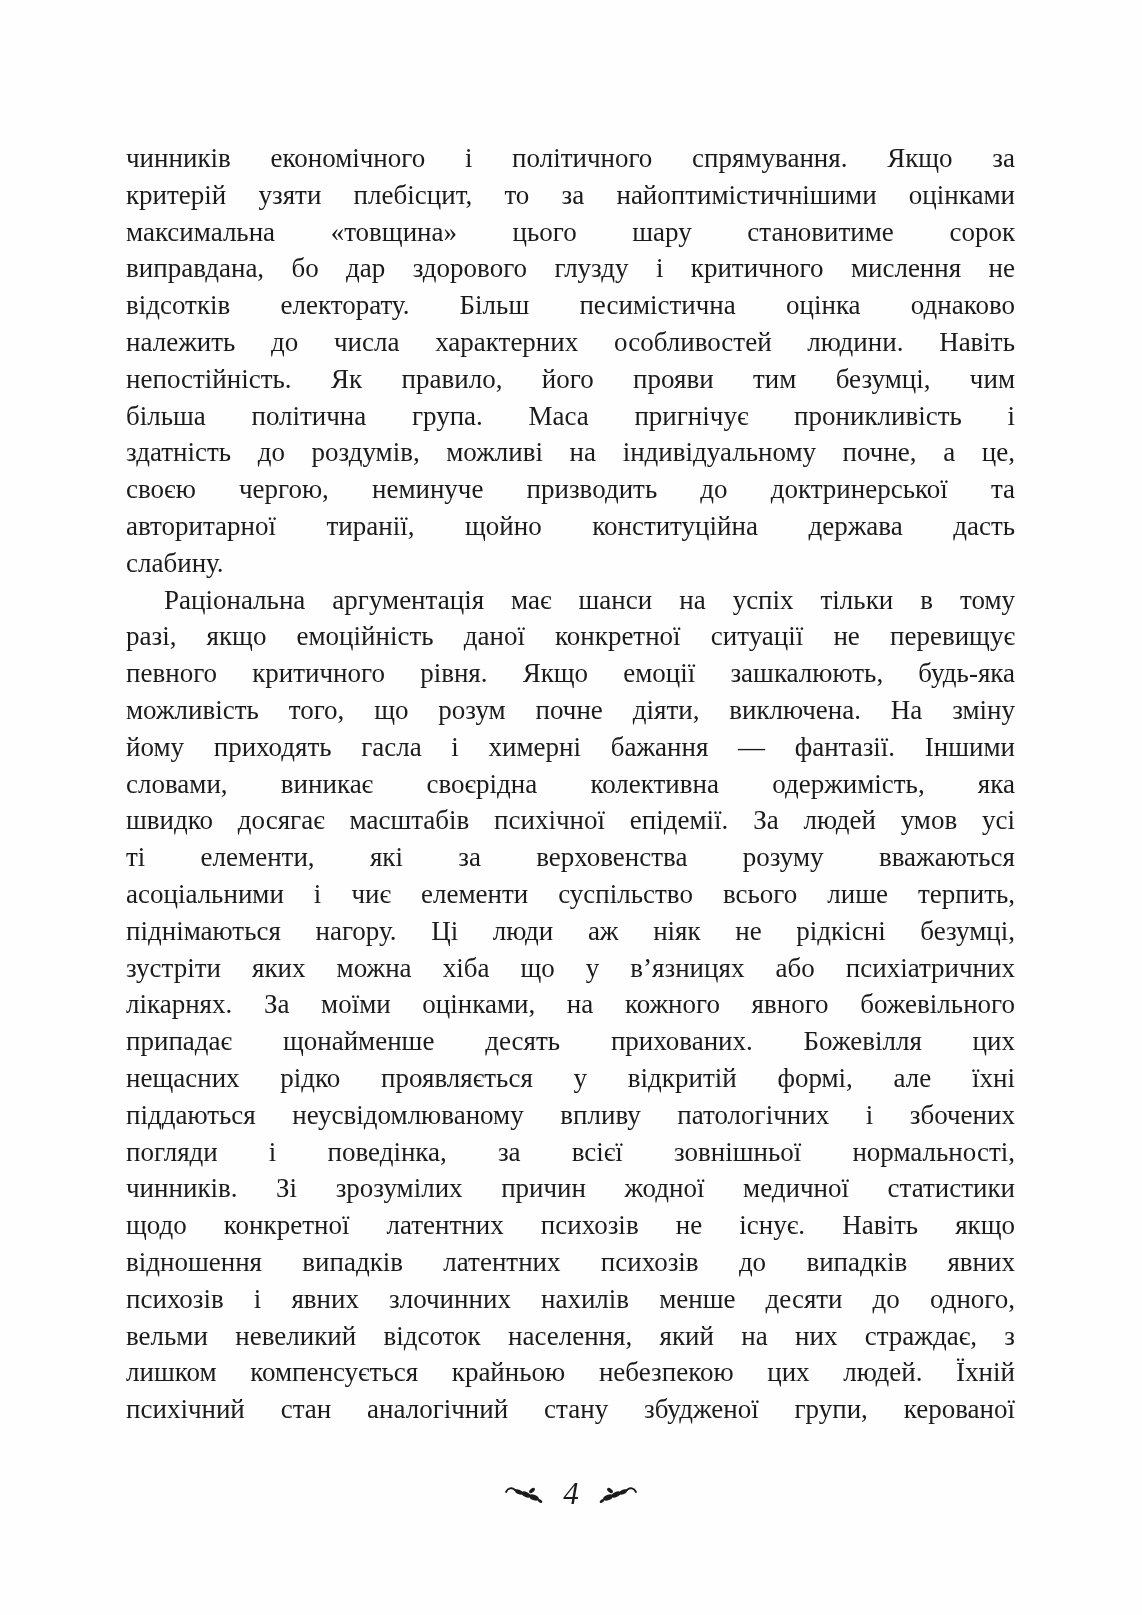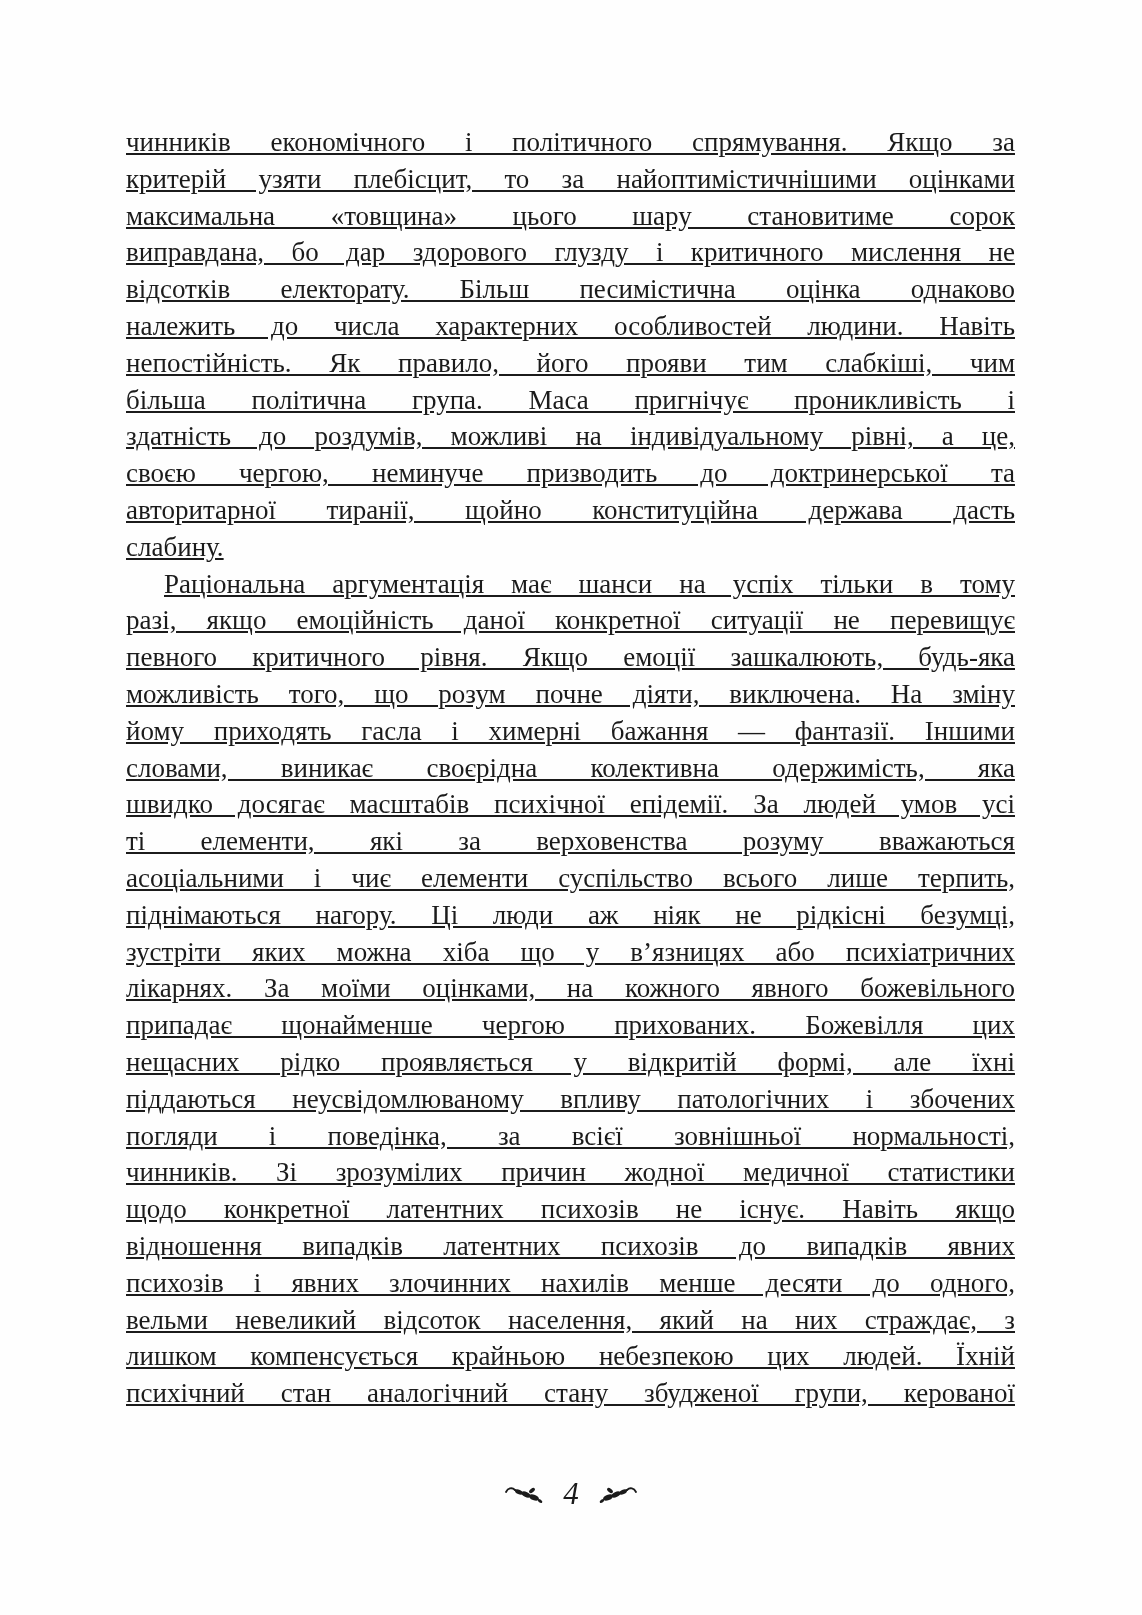--- a/index.html
+++ b/index.html
@@ -8,23 +8,22 @@
     width: 1142px;
     height: 1615px;
     background: #fefefe;
     color: #1b1b1b;
     font-family: "Liberation Serif", "DejaVu Serif", serif;
     overflow: hidden;
   }
   .text-block {
     position: absolute;
     left: 126px;
-    top: 124px;
+    top: 140px;
     width: 889px;
-    text-decoration: underline;
   }
   .ln {
     font-size: 27px;
     line-height: 36.8px;
     text-align: justify;
     text-align-last: justify;
     white-space: normal;
     color: #1b1b1b;
   }
   .ln.lastline { text-align-last: left; }
@@ -57,42 +56,42 @@
 
   <div class="text-block">
 
     <div>
       <div class="ln">чинників економічного і політичного спрямування. Якщо за</div>
       <div class="ln">критерій узяти плебісцит, то за найоптимістичнішими оцінками</div>
       <div class="ln">максимальна «товщина» цього шару становитиме сорок</div>
       <div class="ln">виправдана, бо дар здорового глузду і критичного мислення не</div>
       <div class="ln">відсотків електорату. Більш песимістична оцінка однаково</div>
       <div class="ln">належить до числа характерних особливостей людини. Навіть</div>
-      <div class="ln">непостійність. Як правило, його прояви тим слабкіші, чим</div>
+      <div class="ln">непостійність. Як правило, його прояви тим безумці, чим</div>
       <div class="ln">більша політична група. Маса пригнічує проникливість і</div>
-      <div class="ln">здатність до роздумів, можливі на індивідуальному рівні, а це,</div>
+      <div class="ln">здатність до роздумів, можливі на індивідуальному почне, а це,</div>
       <div class="ln">своєю чергою, неминуче призводить до доктринерської та</div>
       <div class="ln">авторитарної тиранії, щойно конституційна держава дасть</div>
       <div class="ln lastline">слабину.</div>
     </div>
 
     <div>
       <div class="ln firstline-indent">Раціональна аргументація має шанси на успіх тільки в тому</div>
       <div class="ln">разі, якщо емоційність даної конкретної ситуації не перевищує</div>
       <div class="ln">певного критичного рівня. Якщо емоції зашкалюють, будь-яка</div>
       <div class="ln">можливість того, що розум почне діяти, виключена. На зміну</div>
       <div class="ln">йому приходять гасла і химерні бажання — фантазії. Іншими</div>
       <div class="ln">словами, виникає своєрідна колективна одержимість, яка</div>
       <div class="ln">швидко досягає масштабів психічної епідемії. За людей умов усі</div>
       <div class="ln">ті елементи, які за верховенства розуму вважаються</div>
       <div class="ln">асоціальними і чиє елементи суспільство всього лише терпить,</div>
       <div class="ln">піднімаються нагору. Ці люди аж ніяк не рідкісні безумці,</div>
       <div class="ln">зустріти яких можна хіба що у в’язницях або психіатричних</div>
       <div class="ln">лікарнях. За моїми оцінками, на кожного явного божевільного</div>
-      <div class="ln">припадає щонайменше чергою прихованих. Божевілля цих</div>
+      <div class="ln">припадає щонайменше десять прихованих. Божевілля цих</div>
       <div class="ln">нещасних рідко проявляється у відкритій формі, але їхні</div>
       <div class="ln">піддаються неусвідомлюваному впливу патологічних і збочених</div>
       <div class="ln">погляди і поведінка, за всієї зовнішньої нормальності,</div>
       <div class="ln">чинників. Зі зрозумілих причин жодної медичної статистики</div>
       <div class="ln">щодо конкретної латентних психозів не існує. Навіть якщо</div>
       <div class="ln">відношення випадків латентних психозів до випадків явних</div>
       <div class="ln">психозів і явних злочинних нахилів менше десяти до одного,</div>
       <div class="ln">вельми невеликий відсоток населення, який на них страждає, з</div>
       <div class="ln">лишком компенсується крайньою небезпекою цих людей. Їхній</div>
       <div class="ln">психічний стан аналогічний стану збудженої групи, керованої</div>

